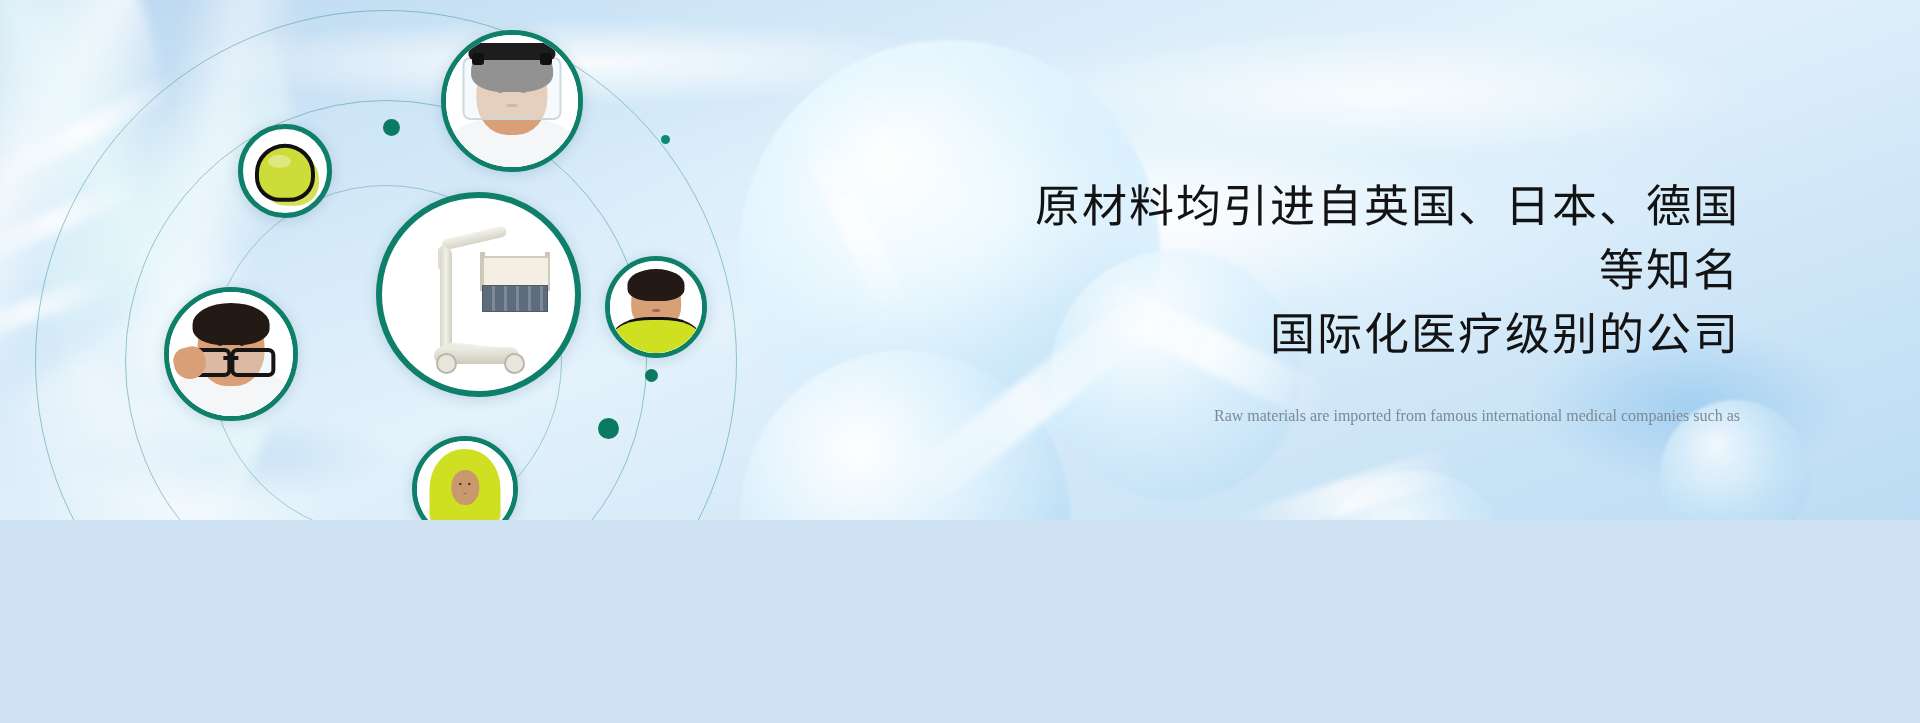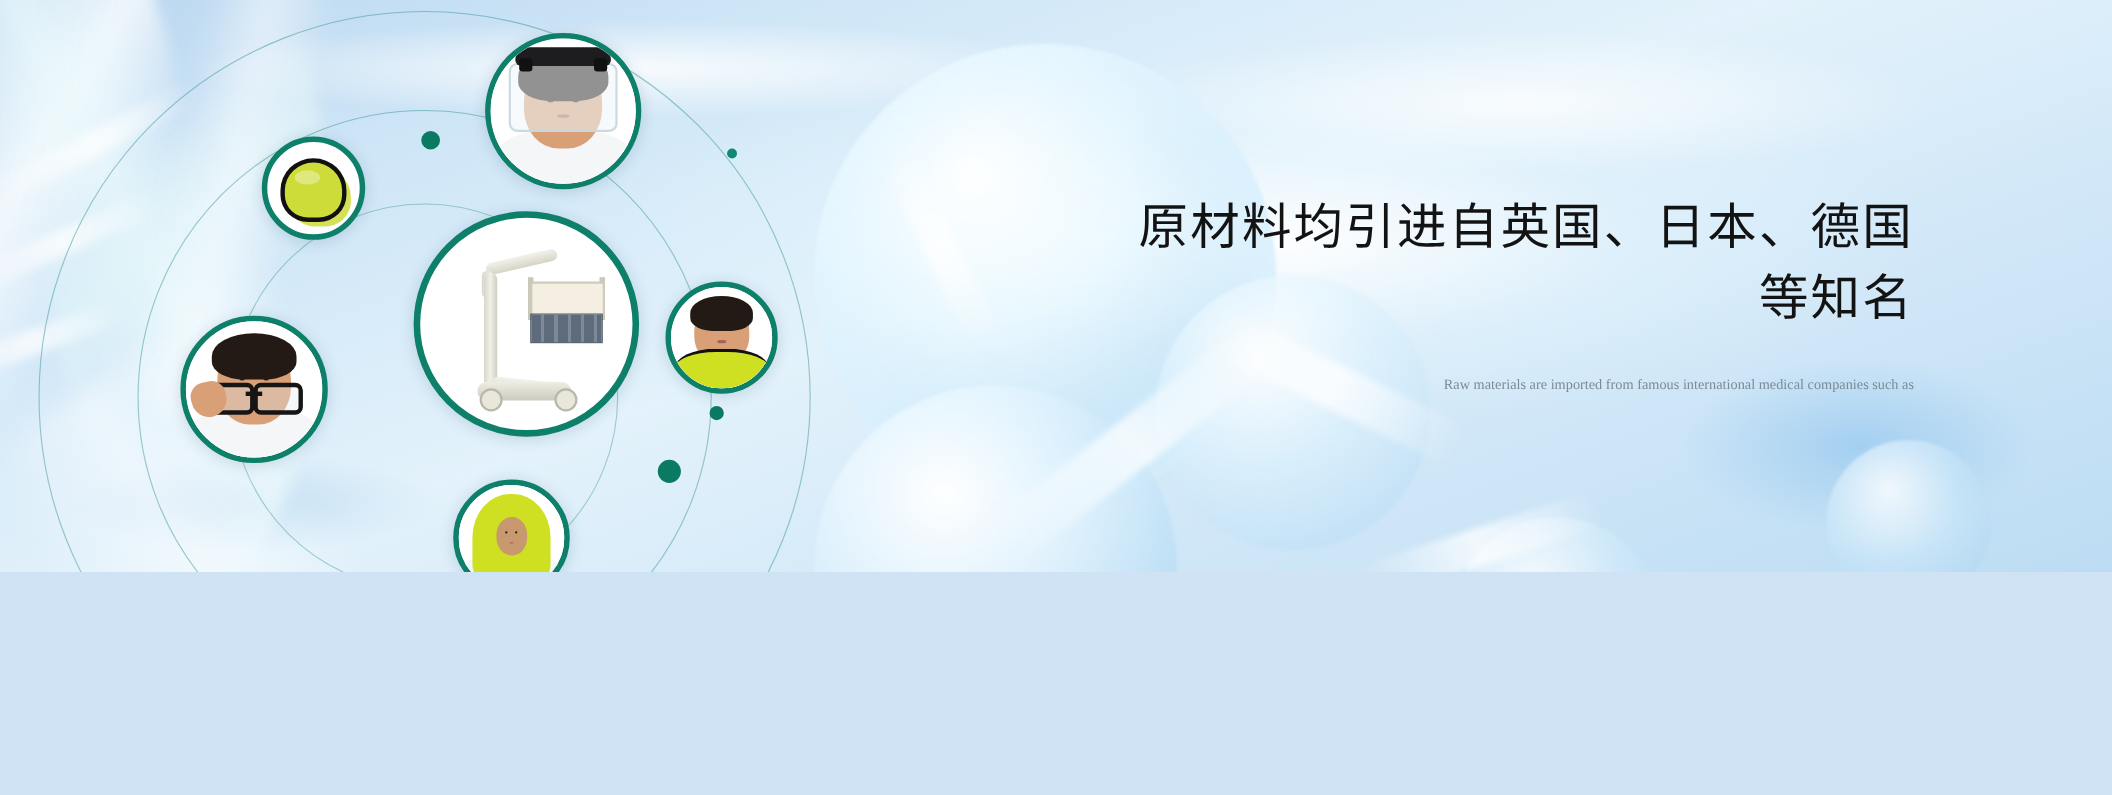--- a/index.html
+++ b/index.html
@@ -166,21 +166,21 @@
   .wheel.l{left:28%;} .wheel.r{right:26%;}
 
   
   .copy{position:absolute;right:180px;top:175px;width:740px;text-align:right;}
   .headline{
     color:#131313;font-size:45px;line-height:1.42;letter-spacing:2px;font-weight:400;
     font-family:"Liberation Sans","DejaVu Sans",sans-serif;
   }
   .headline .l2{display:block;}
   .sub{
-    margin-top:36px;color:#7c8a95;font-size:13px;line-height:1.65;
+    margin-top:36px;color:#7c8a95;font-size:16px;line-height:1.65;
     font-family:"Liberation Serif","DejaVu Serif",serif;
   }
   .sub .s2{display:block;}
 </style>
 </head>
 <body>
 
 <div class="stage">
 
   <div class="bg-base"></div>
@@ -305,19 +305,20 @@
           </div>
         </div>
       </div>
     </div>
 
   </div>
 
   <div class="copy">
     <div class="headline">
       <span class="l1">原材料均引进自英国、日本、德国等知名</span>
+      <span class="l2">国际化医疗级别的公司</span>
     </div>
     <div class="sub">
       <span class="s1">Raw materials are imported from famous international medical companies such as</span>
     </div>
   </div>
 
 </div>
 
 </body></html>

